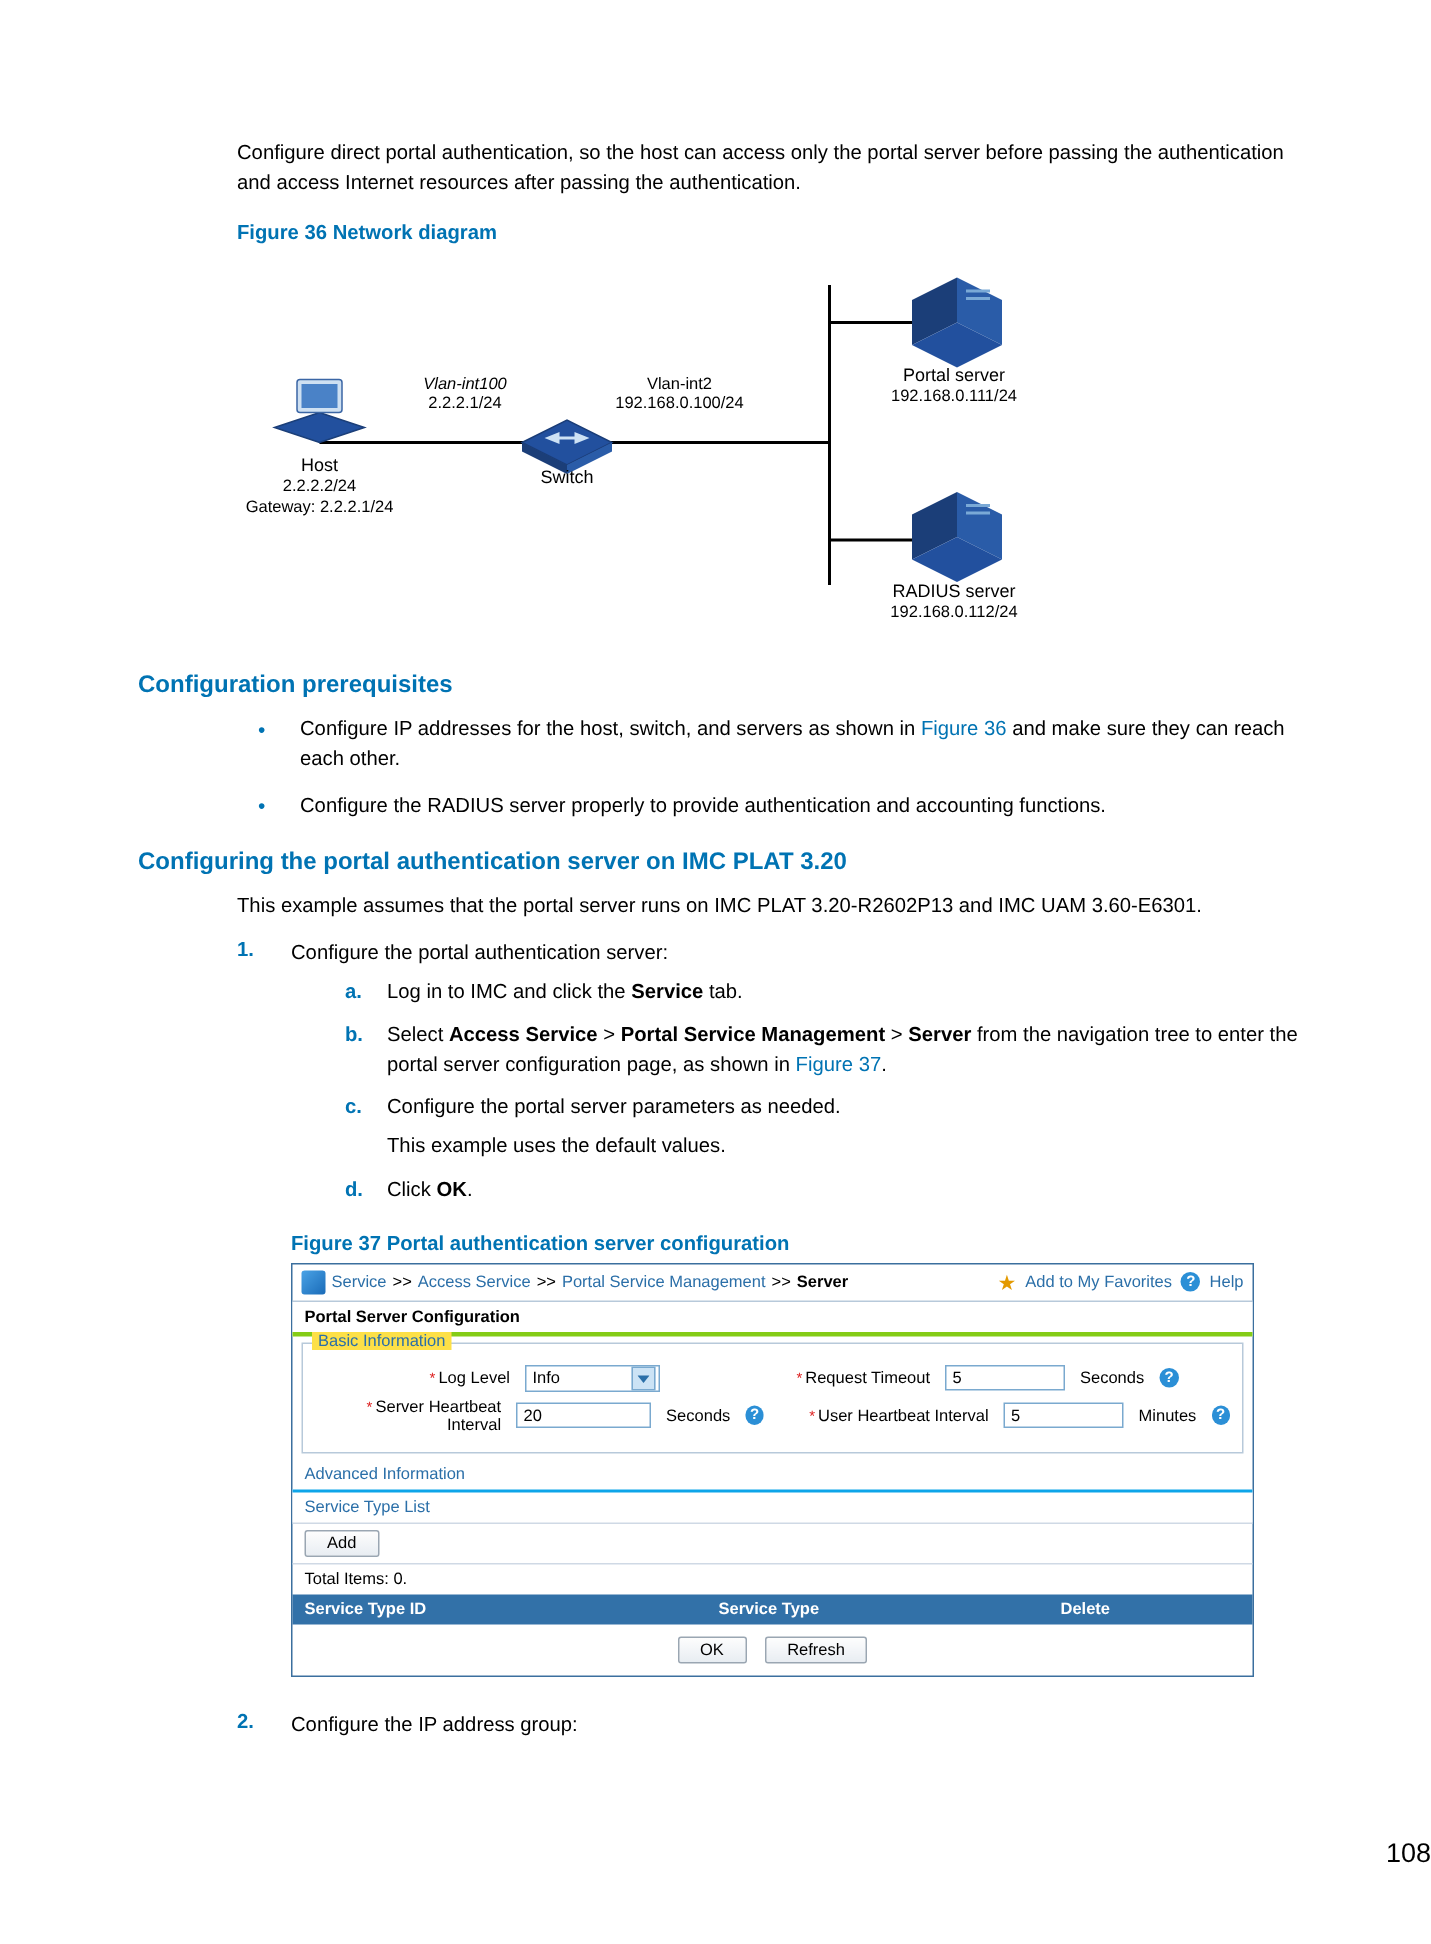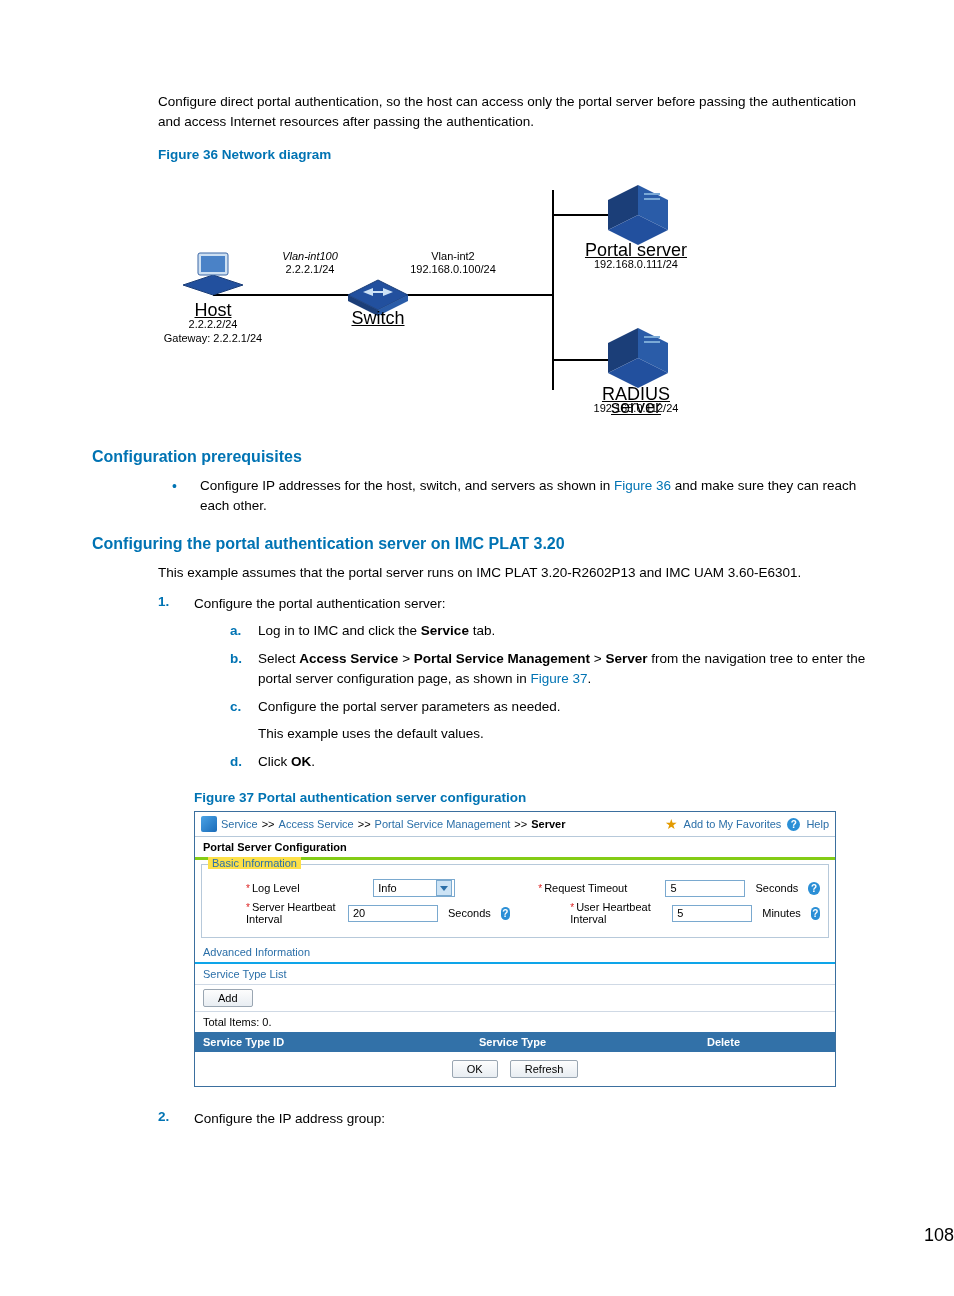--- a/index.html
+++ b/index.html
@@ -100,21 +100,21 @@
     position: relative;
     margin-left: 66px;
     width: 560px;
     height: 260px;
     font-family: Arial, sans-serif;
     font-size: 11px;
     text-align: center;
   }
   .svgabs { position:absolute; top:0; left:0; }
   .nd-label { position:absolute; font-size:11px; line-height:13px; color:#000; width:120px; text-align:center; }
-  .nd-strong { font-size:18px;text-decoration:underline; }
+  .nd-strong { font-size:12px; }
 
   
   .ui-shot {
     border: 1px solid #3b6f9e;
     width: 640px;
     margin-left: 102px;
     font-family: Tahoma, Arial, sans-serif;
     font-size: 11px;
     color: #000;
   }
@@ -144,21 +144,21 @@
   .fieldset-line {
     border:1px solid #b7c9da;
     margin:4px 6px;
     position:relative;
     padding:10px 8px 8px 8px;
   }
   .fieldset-line .legend {
     position:absolute; top:-8px; left:6px; background:#fde047; padding:0 4px; color:#2b6fa8; font-size:11px;
   }
   .form-row { display:flex; align-items:center; gap:10px; margin:4px 0; }
-  .lbl { width:130px; text-align:left;margin-left:36px; }
+  .lbl { width:130px; text-align:right; }
   .req { color:#d22; font-size:10px; margin-right:2px; }
   .txtbox {
     border:1px solid #7aa9cf; height:17px; font-size:11px; padding:0 4px; box-sizing:border-box;
   }
   .select-like {
     display:inline-flex; align-items:center; justify-content:space-between;
     border:1px solid #7aa9cf; height:18px; width:90px; padding:0 2px 0 4px; box-sizing:border-box; background:#fff;
   }
   .select-like .chev {
     width:14px; height:14px; background:#cce3f5; border:1px solid #7aa9cf; display:flex; align-items:center; justify-content:center;
@@ -254,20 +254,21 @@
     <div class="nd-label nd-strong" style="left:418px; top:218px;">RADIUS server</div>
     <div class="nd-label" style="left:418px; top:232px;">192.168.0.112/24</div>
   </div>
 
   <div class="h2">Configuration prerequisites</div>
 
   <div class="bullets">
     <div class="bullet">
       <span>Configure IP addresses for the host, switch, and servers as shown in </span><span class="link">Figure 36</span><span> and make sure they can reach each other.</span>
     </div>
+    <div class="bullet">Configure the RADIUS server properly to provide authentication and accounting functions.</div>
   </div>
 
   <div class="h2">Configuring the portal authentication server on IMC PLAT 3.20</div>
 
   <div class="body-indent">This example assumes that the portal server runs on IMC PLAT 3.20-R2602P13 and IMC UAM 3.60-E6301.</div>
 
   <div class="ol1">
     <div class="num">
       <div class="n">1.</div>
       <div class="t">

